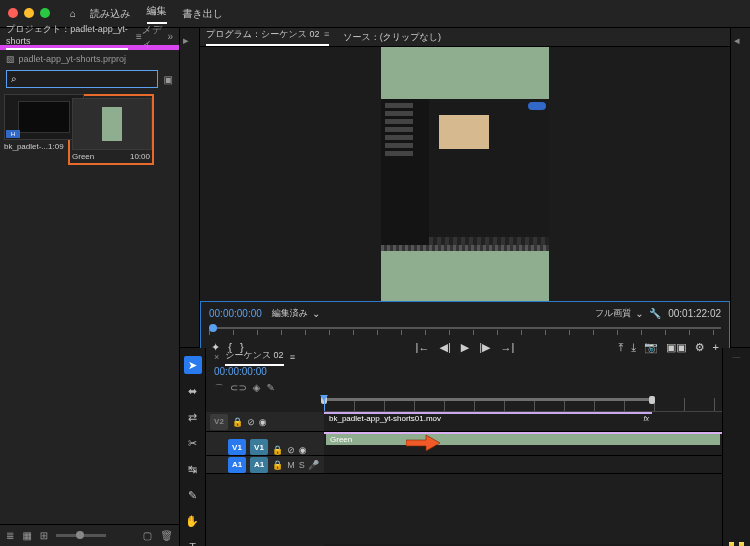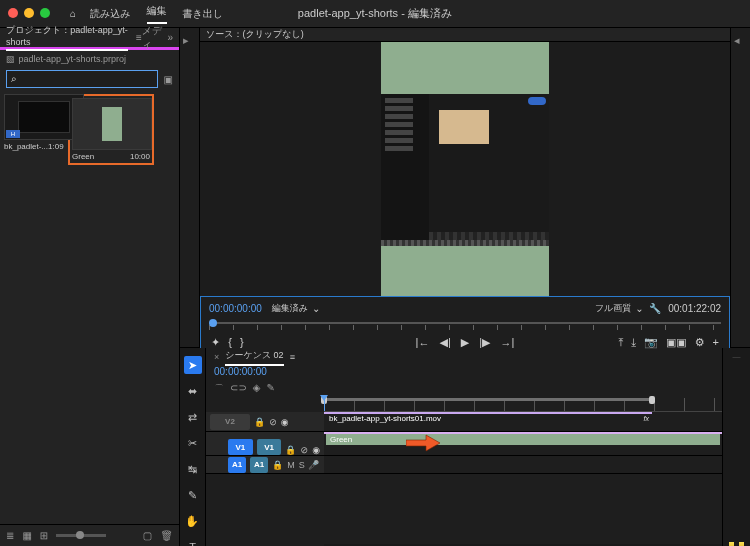--- a/index.html
+++ b/index.html
@@ -12,21 +12,21 @@
 
   .top { height:28px; display:flex; align-items:center; padding-left:70px; border-bottom:1px solid #000; }
   .top .home { margin-right:14px; }
   .top .tab { margin-right:16px; color:#ccc; cursor:default; }
   .top .tab.active { border-bottom:2px solid #fff; padding-bottom:4px; }
   .title { position:absolute; left:0; right:0; text-align:center; color:#ccc; top:6px; pointer-events:none; font-size:11px; }
 
   .body { display:flex; height:calc(100% - 28px); }
 
   .proj { width:180px; background:#232323; border-right:1px solid #000; display:flex; flex-direction:column; }
-  .proj-hdr { display:flex; align-items:center; height:22px; padding:0 6px; border-bottom:3px solid #d946ef; }
+  .proj-hdr { display:flex; align-items:center; height:22px; padding:0 6px; border-bottom:5px solid #d946ef; }
   .proj-hdr .ptab { color:#ccc; font-size:9px; margin-right:6px; cursor:default; }
   .ptab.active { border-bottom:2px solid #fff; padding-bottom:2px; }
   .hamb { margin-left:2px; color:#999; }
   .sublbl { color:#999; }
   .projname { padding:4px 6px; color:#999; font-size:9px; display:flex; align-items:center; gap:4px; }
   .search { margin:2px 6px; background:#1e1e1e; border:1px solid #5aa0f0; height:18px; display:flex; align-items:center; padding:0 4px; }
   .search input { background:transparent; border:none; outline:none; color:#ccc; flex:1; font-size:10px; }
   .newbin { margin-left:auto; margin-right:6px; color:#999; }
   .bins { padding:4px 4px; display:flex; flex-wrap:wrap; gap:4px; }
   .thumb { width:60px; }
@@ -101,21 +101,21 @@
   .ruler { height:14px; margin-left:118px; background:repeating-linear-gradient(90deg,#555 0 1px,transparent 1px 30px); position:relative; border-bottom:1px solid #444;}
   .ruler::after { content:""; position:absolute; left:0; top:0; bottom:0; width:1px; background:#5aa0f0; }
   .playhead { position:absolute; left:0; top:-3px; width:0;height:0;border-left:4px solid transparent;border-right:4px solid transparent;border-top:6px solid #5aa0f0; transform:translateX(-4px);}
   .inout { position:absolute; left:0; right:70px; top:0; height:3px; background:#6f6f6f; }
   .inout::before{content:"";position:absolute;left:-3px;top:-2px;width:6px;height:8px;background:#ccc;border-radius:2px;}
   .inout::after{content:"";position:absolute;right:-3px;top:-2px;width:6px;height:8px;background:#ccc;border-radius:2px;}
 
   .tracks { flex:1; display:flex; flex-direction:column; }
   .trk { display:flex; align-items:stretch; border-bottom:1px solid #000; position:relative;}
   .trk .head { width:118px; background:#272727; display:flex; align-items:center; gap:4px; padding:0 4px; color:#bbb; font-size:9px; }
-  .head .tgt { width:40px; height:16px; background:#2a7aef; color:#fff; display:flex; align-items:center; justify-content:center; border-radius:2px; font-weight:bold; font-size:8px;}
+  .head .tgt { width:18px; height:16px; background:#2a7aef; color:#fff; display:flex; align-items:center; justify-content:center; border-radius:2px; font-weight:bold; font-size:8px;}
   .head .tgt.off { background:#3a3a3a; color:#888; }
   .head .lock { color:#888; }
   .head .eye { color:#ccc; }
   .trk .body { flex:1; position:relative; background:#1a1a1a; }
   .clip { position:absolute; left:0; height:100%; }
   .trk.v2 { height:20px; }
   .trk.v2 .clip { right:70px; background:linear-gradient(#9a68d8,#b888f0); border:1px solid #c9a8f0; }
   .trk.v2 .clip .nm { font-size:8px; color:#fff; padding:1px 4px; white-space:nowrap; overflow:hidden; }
   .trk.v2 .clip::after { content:"fx"; position:absolute; right:2px; top:2px; color:#ddd; font-size:7px; font-style:italic; }
   .trk.v1 { height:24px; }
@@ -139,23 +139,20 @@
 </style>
 </head>
 <body>
 
 <div class="win">
   <div class="traffic">
     <div class="dot r"></div>
     <div class="dot y"></div>
     <div class="dot g"></div>
   </div>
-  <div class="title">
-    <span>padlet-app_yt-shorts</span><span> - 編集済み</span>
-  </div>
 
   <div class="top">
     <span class="home">⌂</span>
     <span class="tab">読み込み</span>
     <span class="tab active">編集</span>
     <span class="tab">書き出し</span>
   </div>
 
   <div class="body">
     <div class="proj">
@@ -207,20 +204,23 @@
       </div>
     </div>
 
     <div class="right">
       <div class="prog">
         <div class="tstrip">
             <span class="ic">▸</span>
           </div>
         <div class="prog-main">
           <div class="prog-hdr">
+            <span class="ptab active">
+              <span>プログラム：シーケンス 02</span> <span class="hamb">≡</span>
+            </span>
             <span class="ptab">ソース：(クリップなし)</span>
           </div>
           <div class="canvas">
             <div class="frame">
               <div class="app">
                 <div class="side">
                     <div class="sl"></div>
                     <div class="sl"></div>
                     <div class="sl"></div>
                     <div class="sl"></div>

